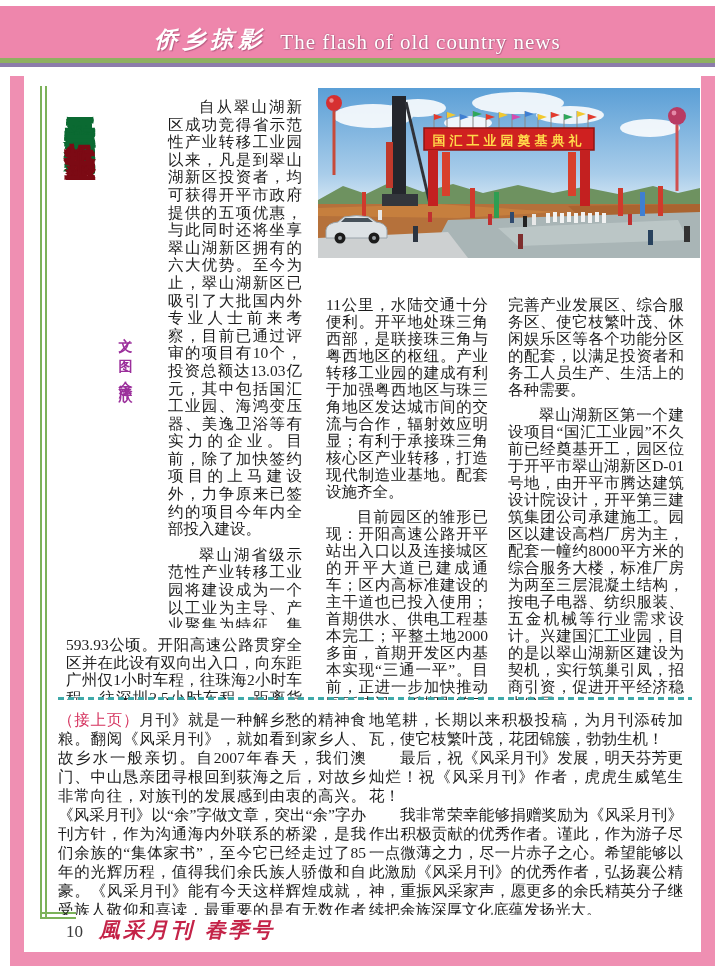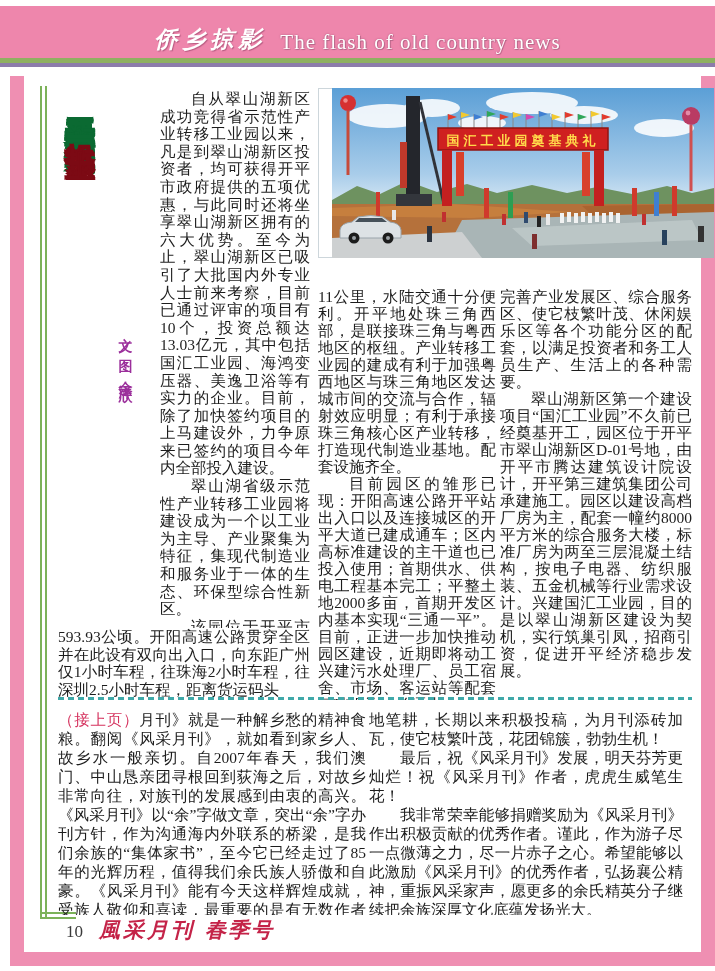--- a/index.html
+++ b/index.html
@@ -33,30 +33,30 @@
           font-family:"Liberation Sans","DejaVu Sans",sans-serif;font-weight:bold;
           font-size:30px;line-height:48px;letter-spacing:2px;}
   .vtitle .tg{color:#12a04c;-webkit-text-stroke:1.2px #0b6a32;text-shadow:1px 1px 0 #0b6a32;}
   .vtitle .tr{color:#cc1425;-webkit-text-stroke:1.2px #7c0a14;text-shadow:1px 1px 0 #7c0a14;}
   .byline{position:absolute;left:116px;top:326px;height:170px;
           writing-mode:vertical-rl;text-orientation:upright;
           color:#9b2f9b;font-size:14px;letter-spacing:4px;font-weight:bold;}
 
   
   .txt{font-size:15.5px;line-height:17.6px;text-align:justify;}
-  .txt p{margin:0;}
+  .txt p{margin:8px;}
   .txt p.ind{text-indent:2em;}
   .col1{position:absolute;left:160px;top:90px;width:150px;height:538px;overflow:hidden;}
   .wide{position:absolute;left:58px;top:628px;width:252px;height:72px;overflow:hidden;}
   .col2{position:absolute;left:318px;top:288px;width:178px;height:412px;overflow:hidden;line-height:17px;}
   .col3{position:absolute;left:500px;top:288px;width:192px;height:412px;overflow:hidden;line-height:17px;}
 
   
   .photo{position:absolute;left:318px;top:88px;width:382px;height:170px;overflow:hidden;
-         box-shadow:0 0 0 1px #cdd6db inset;padding-left:14px;}
+         box-shadow:0 0 0 1px #cdd6db inset;}
   .caption{position:absolute;left:318px;top:262px;width:382px;text-align:center;
            font-family:"Liberation Sans","DejaVu Sans",sans-serif;
            font-weight:bold;font-size:16.5px;letter-spacing:1px;color:#d5325e;}
 
   
   .divider{position:absolute;left:58px;top:697px;width:634px;height:3px;
            background:repeating-linear-gradient(90deg,#3fa9a9 0 6px,transparent 6px 10px);}
 
   
   .btxt{font-size:15.5px;line-height:19px;text-align:justify;}

